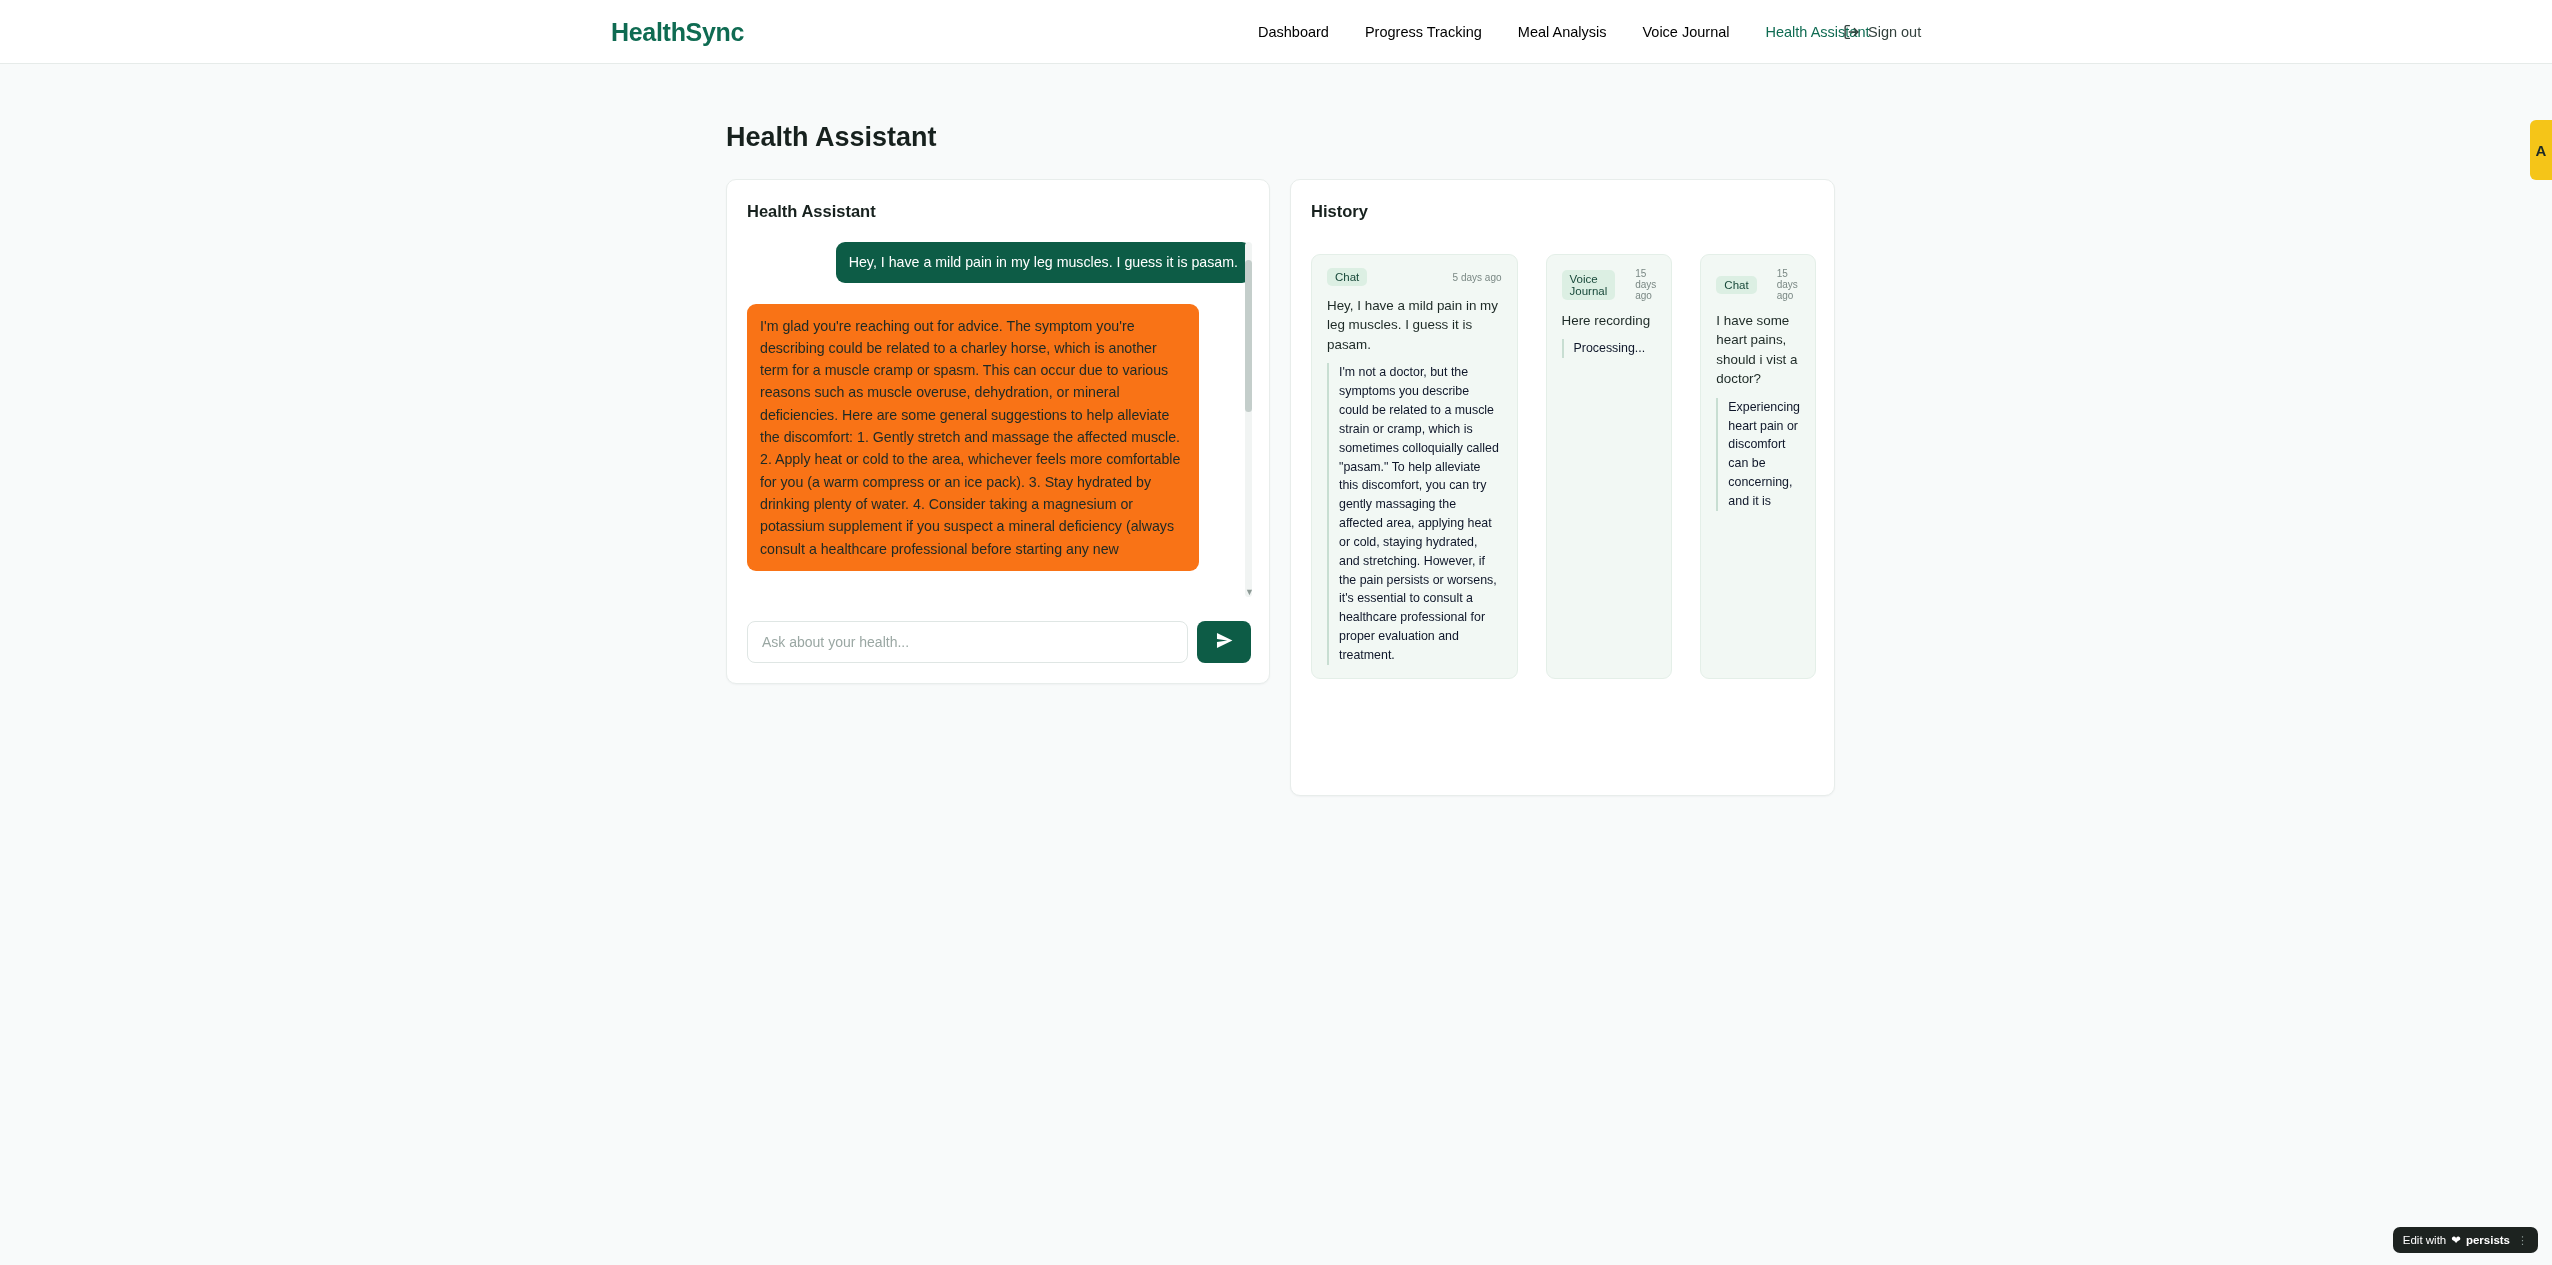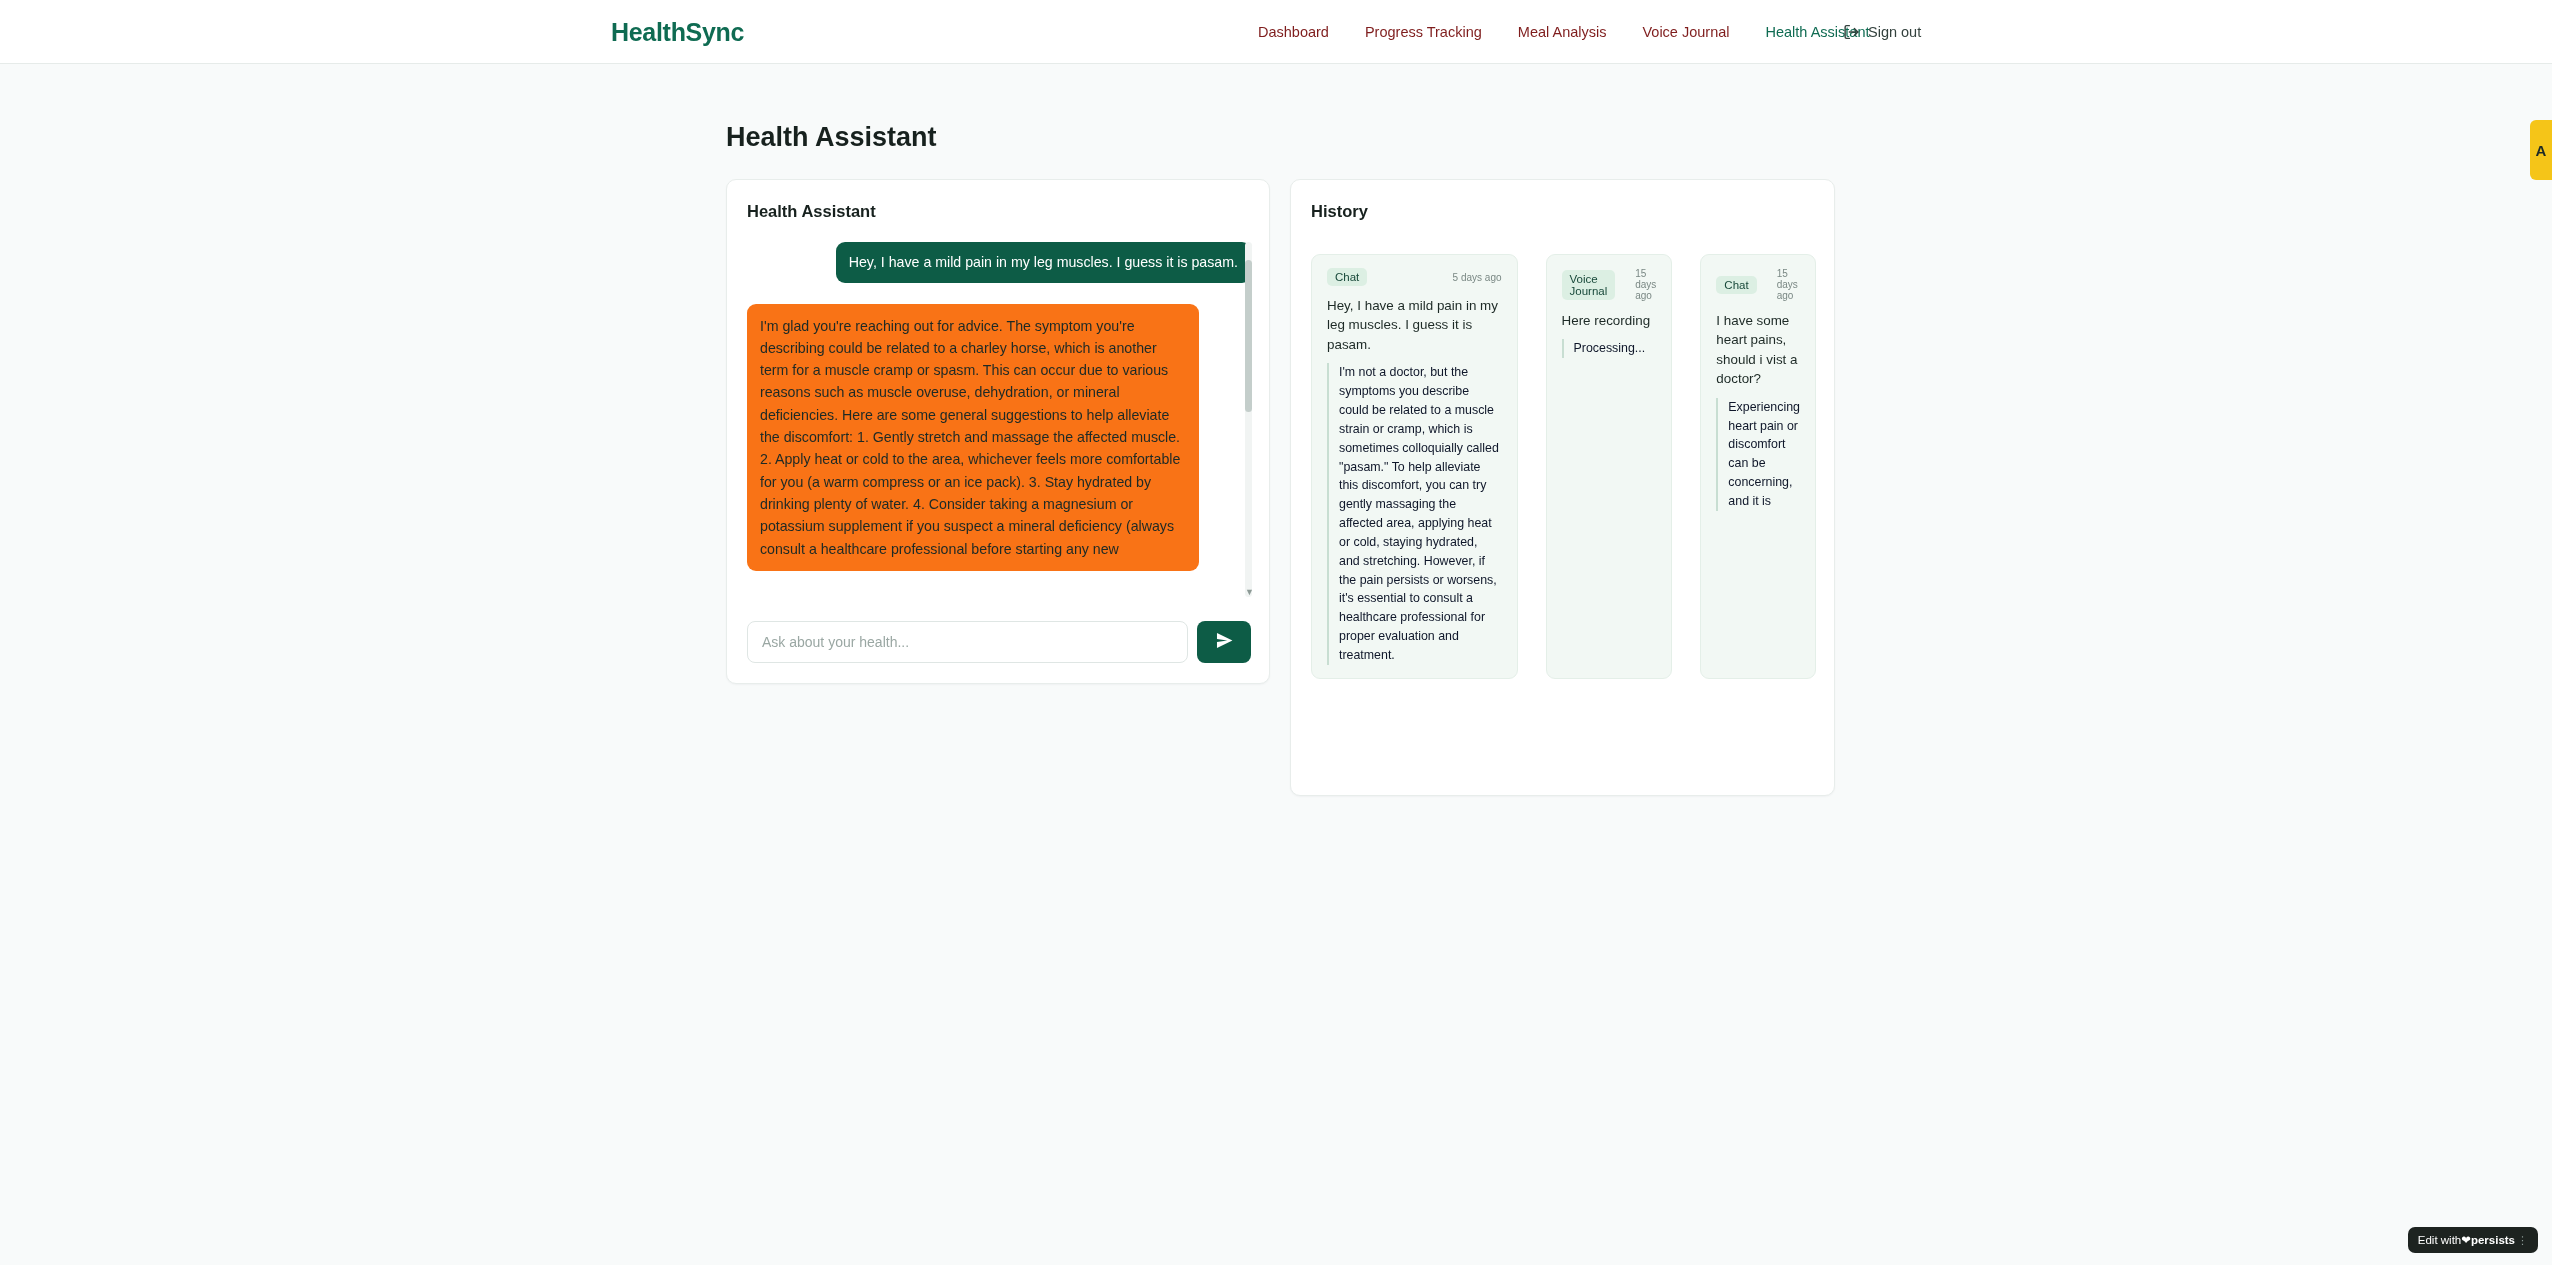--- a/index.html
+++ b/index.html
@@ -25,21 +25,21 @@
     transform: translateY(-50%);
     font-size: 25px; font-weight: bold;
     color: #0f6b52; letter-spacing: -0.3px;
   }
   .nav-links {
     position: absolute; left: 1258px; top: 50%;
     transform: translateY(-50%);
     display: flex; align-items: center; gap: 36px;
   }
   .nav-link {
-    font-size: 14.5px; color: #7f1d1d;
+    font-size: 14.5px; color: #000000;
     text-decoration: none; white-space: nowrap;
   }
   .nav-link.active { color: #0f6b52; font-weight: 500; }
   .signout {
     position: absolute; left: 1843px; top: 50%;
     transform: translateY(-50%);
     display: flex; align-items: center; gap: 8px;
     font-size: 14.5px; color: #33413d;
   }
   .signout svg { display: block; }
@@ -173,21 +173,21 @@
     background: #f5c518; border-radius: 6px 0 0 6px;
     display: flex; align-items: center; justify-content: center;
     color: #1d2a26; font-size: 15px; font-weight: bold;
   }
 
   
   .lovable-badge {
     position: absolute; right: 14px; bottom: 12px;
     height: 26px; background: #1d2320; color: #fff;
     border-radius: 7px; display: flex; align-items: center;
-    padding: 0 10px; font-size: 11.5px;
+    gap: 5px; padding: 0 10px; font-size: 11.5px;
   }
   .lovable-badge .dots { font-size: 11px; color: #8d9a96; margin-left: 2px;}
   .lovable-name { font-weight: bold; }
 </style>
 </head>
 <body>
 
 <div class="navbar">
   <div class="brand">HealthSync</div>
 

